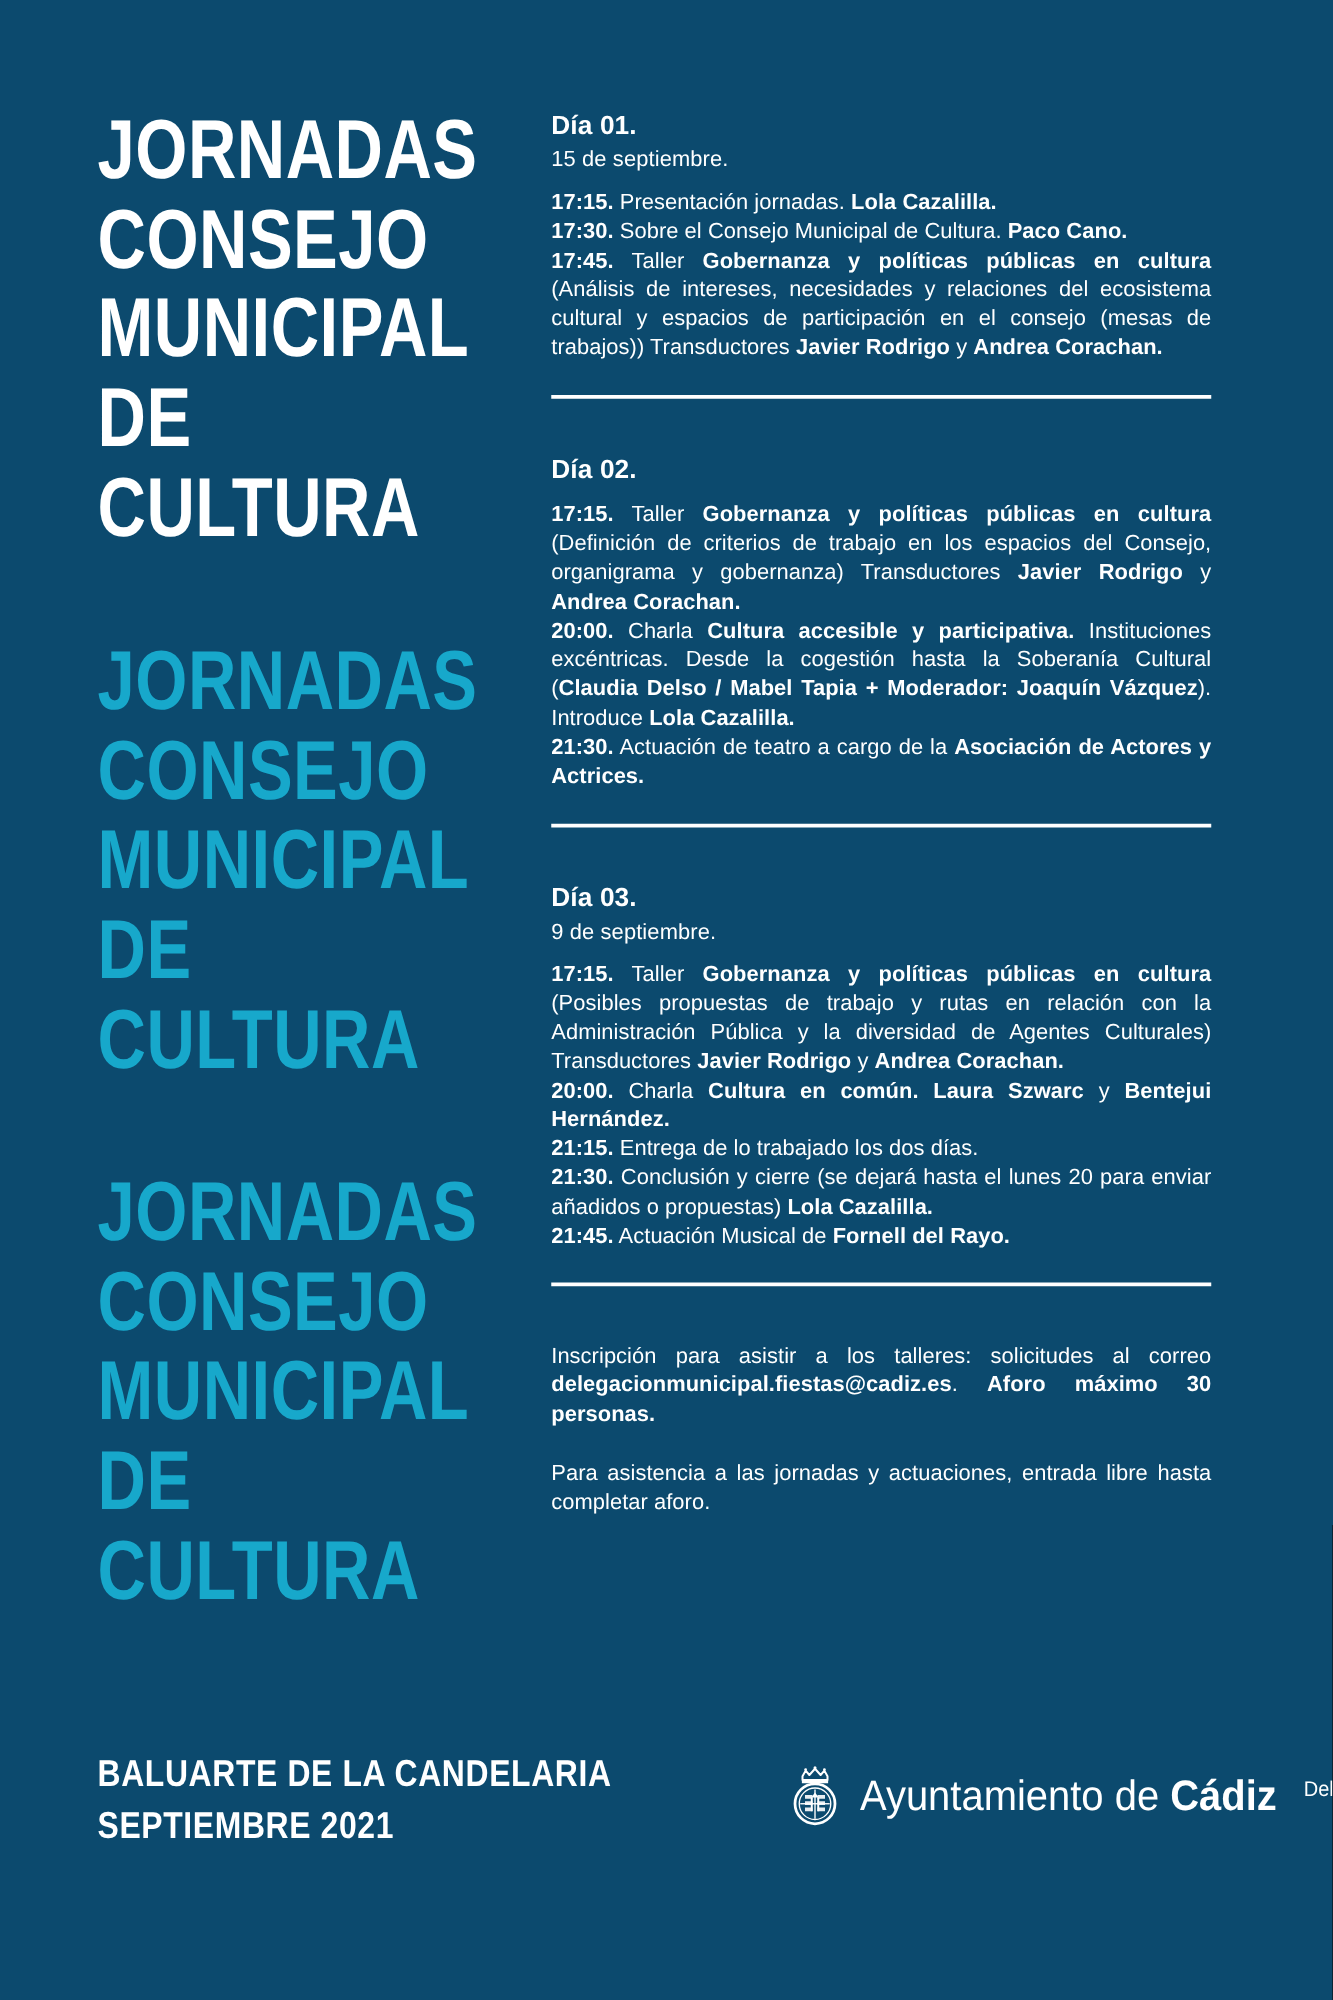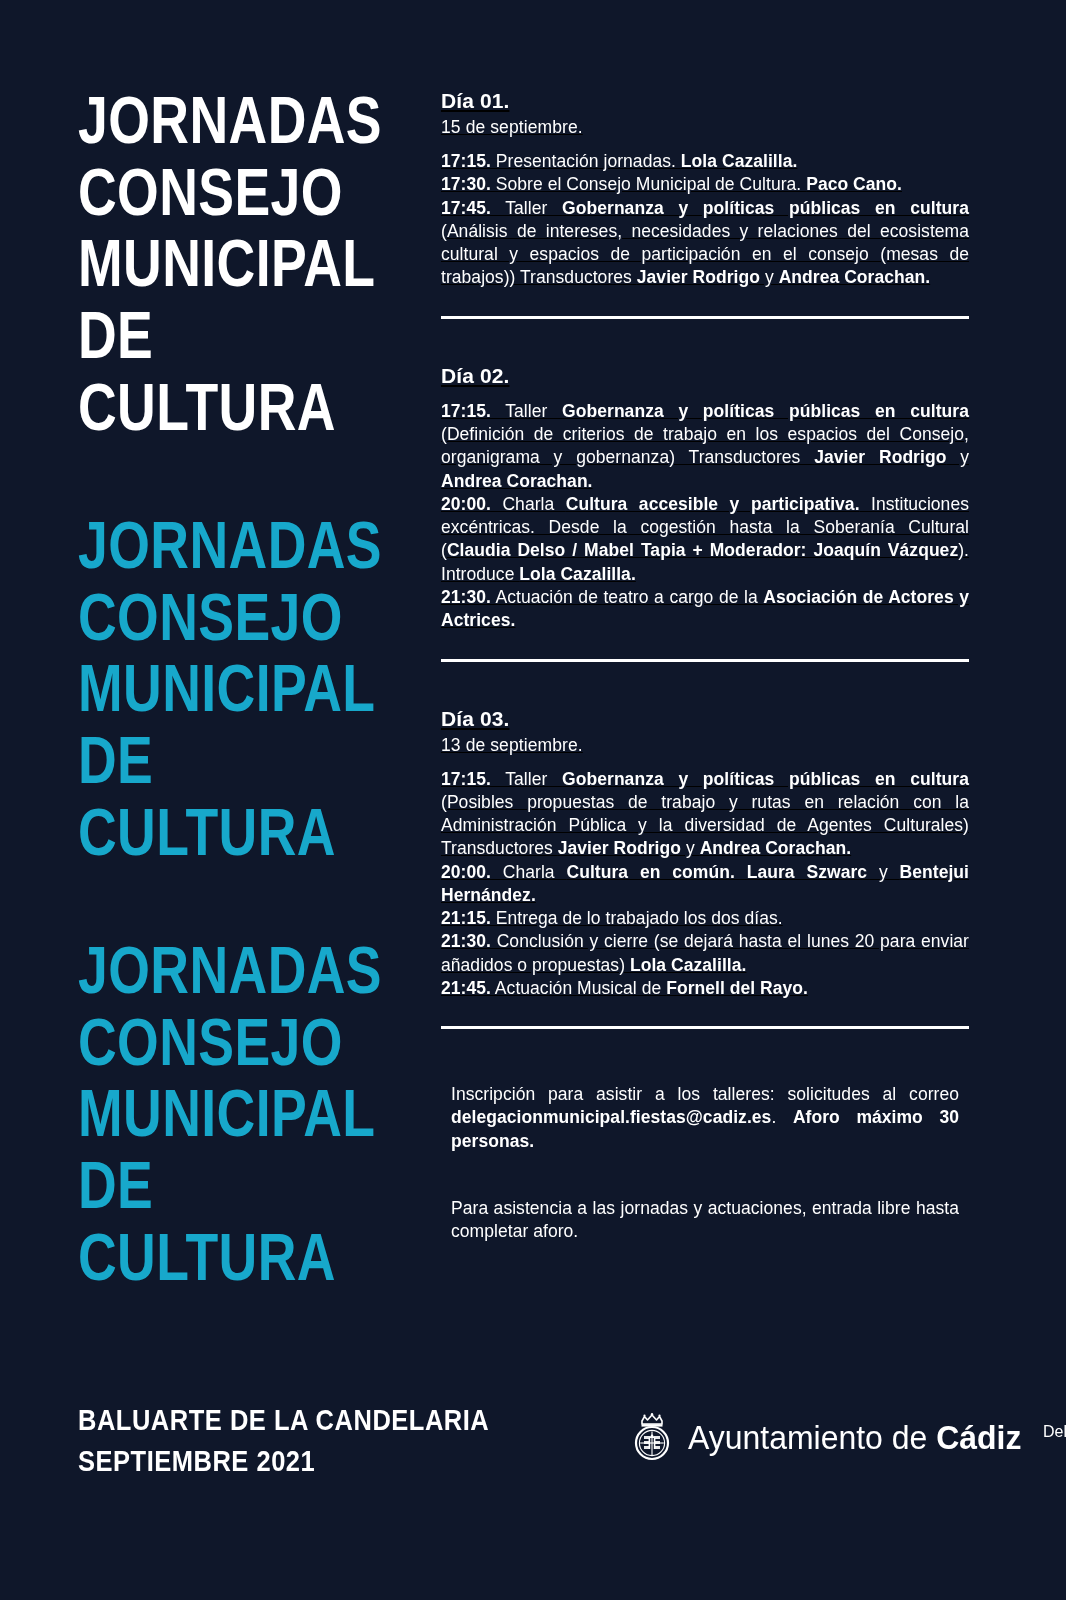--- a/index.html
+++ b/index.html
@@ -88,21 +88,21 @@
   }
 
   
   #right-col {
     position: absolute;
     left: 441px;
     top: 88px;
     width: 528px;
   }
 
-  .day-block { margin-bottom: 0; text-decoration: underline; }
+  .day-block { margin-bottom: 0; }
 
   .day-title {
     font-size: 21px;
     font-weight: bold;
     color: #ffffff;
     line-height: 1.25;
     margin: 0;
     letter-spacing: 0.1px;
   }
   .day-date {
@@ -137,21 +137,21 @@
 
   .sp-before-div { height: 26px; }
   .sp-after-div  { height: 44px; }
 
   .note {
     font-size: 17.5px;
     color: #ffffff;
     line-height: 1.33;
     text-align: justify;
     text-justify: inter-word;
-    margin: 10px;
+    margin: 0;
     letter-spacing: 0.05px;
   }
   .note b { font-weight: bold; }
   .note-gap { height: 24px; }
 
   
   #logo {
     position: absolute;
     left: 628px;
     top: 1412px;
@@ -183,21 +183,21 @@
     white-space: nowrap;
     margin-top: 2px;
     transform: scaleX(0.94);
     transform-origin: left center;
   }
   .logo-sub .bold { font-weight: bold; }
 </style>
 </head>
 <body>
 
-<div id="poster" style="background: #0f172a;">
+<div id="poster" style="background: #0c4a6e;">
 
   <div id="left-col">
 
     <div class="title-stack">
       <div class="title-line">JORNADAS</div>
       <div class="title-line">CONSEJO</div>
       <div class="title-line">MUNICIPAL</div>
       <div class="title-line">DE</div>
       <div class="title-line">CULTURA</div>
     </div>
@@ -249,21 +249,21 @@
         <p class="item"><b>21:30.</b> Actuación de teatro a cargo de la <b>Asociación de Actores y Actrices.</b></p>
       </div>
     </div>
 
     <div class="sp-before-div"></div>
     <div class="divider"></div>
     <div class="sp-after-div"></div>
 
     <div class="day-block">
       <div class="day-title">Día 03.</div>
-      <div class="day-date">13 de septiembre.</div>
+      <div class="day-date">9 de septiembre.</div>
       <div class="day-items">
         <p class="item"><b>17:15.</b> Taller <b>Gobernanza y políticas públicas en cultura</b> (Posibles propuestas de trabajo y rutas en relación con la Administración Pública y la diversidad de Agentes Culturales) Transductores <b>Javier Rodrigo</b> y <b>Andrea Corachan.</b></p>
         <p class="item"><b>20:00.</b> Charla <b>Cultura en común. Laura Szwarc</b> y <b>Bentejui Hernández.</b></p>
         <p class="item"><b>21:15.</b> Entrega de lo trabajado los dos días.</p>
         <p class="item"><b>21:30.</b> Conclusión y cierre (se dejará hasta el lunes 20 para enviar añadidos o propuestas) <b>Lola Cazalilla.</b></p>
         <p class="item"><b>21:45.</b> Actuación Musical de <b>Fornell del Rayo.</b></p>
       </div>
     </div>
 
     <div class="sp-before-div"></div>

